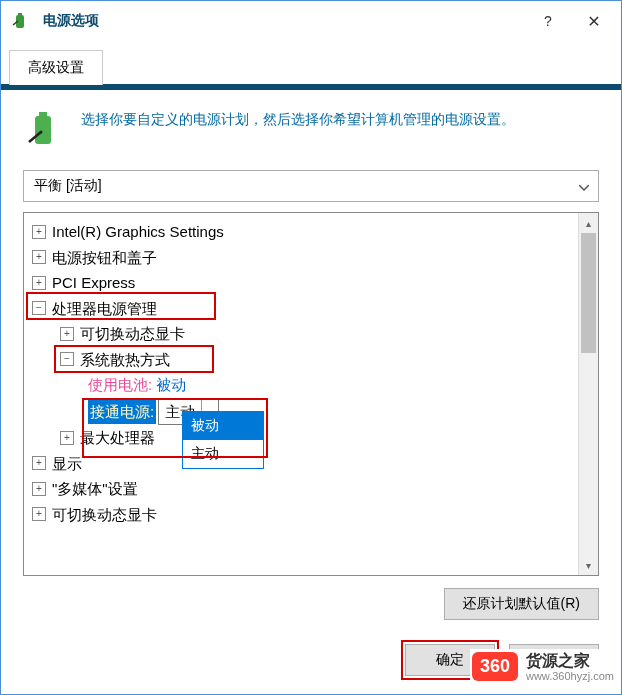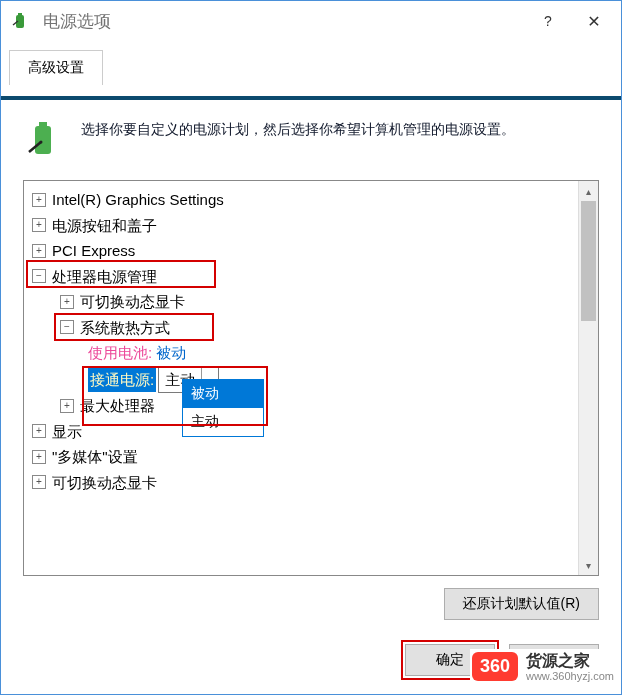--- a/index.html
+++ b/index.html
@@ -2,33 +2,33 @@
 <html><head>
 <meta charset="utf-8">
 <style>
 * { box-sizing: border-box; margin: 0; padding: 0; font-family: "Microsoft YaHei", "Segoe UI", Tahoma, sans-serif; }
 body { width: 622px; height: 695px; background: #fff; overflow: hidden; position: relative; }
 
 .window { width: 622px; height: 695px; background: #fff; border: 1px solid #4a90d9; display: flex; flex-direction: column; }
 
 .titlebar { height: 40px; display: flex; align-items: center; padding: 0 4px 0 10px; background: #fff; }
 .titlebar .app-icon { width: 20px; height: 20px; margin-right: 12px; }
-.titlebar .title { font-size: 17px; flex: 1; color: #737373; }
+.titlebar .title { font-size: 14px; flex: 1; color: #0c4a6e; font-weight: bold; }
 .titlebar .tbbtn { width: 46px; height: 32px; display: flex; align-items: center; justify-content: center; color: #333; font-size: 14px; }
 .titlebar .close-btn { font-size: 16px; }
 
-.tabstrip { display: flex; padding: 8px 8px 12px 8px; border-bottom: 4px solid #0c4a6e; position: relative; }
+.tabstrip { display: flex; padding: 8px 8px 0 8px; border-bottom: 6px solid #0c4a6e; position: relative; }
 .tab { border: 1px solid #ccc; border-bottom: none; padding: 8px 18px; font-size: 14px; background: #fff; position: relative; top: 1px; }
 .tab.active { background: #fff; }
 
 .tabcontent { flex: 1; padding: 18px 22px 12px 22px; display: flex; flex-direction: column; }
 
 .intro { display: flex; gap: 16px; margin-bottom: 20px; }
 .intro .battery-icon { width: 42px; height: 42px; }
-.intro .text { font-size: 14px; line-height: 1.6; color: #0f172a; }
+.intro .text { font-size: 14px; line-height: 1.6; color: #0369a1; }
 
 .combo { height: 32px; border: 1px solid #adadad; display: flex; align-items: center; justify-content: space-between; padding: 0 4px 0 10px; font-size: 14px; margin-bottom: 10px; }
 .combo .chev { width: 20px; text-align: center; color: #555; }
 
 .tree-wrap { border: 1px solid #888; flex: 1; position: relative; display: flex; }
 .tree { flex: 1; overflow: hidden; padding: 6px 4px; font-size: 15px; line-height: 1.7; color: #000; }
 .scrollbar { width: 20px; background: #f0f0f0; border-left: 1px solid #ddd; position: relative; }
 .scroll-arrow { height: 20px; display: flex; align-items: center; justify-content: center; color: #666; font-size: 10px; }
 .scroll-thumb { position: absolute; top: 20px; left: 2px; right: 2px; height: 120px; background: #c1c1c1; }
 
@@ -92,20 +92,28 @@
         <svg viewBox="0 0 42 42">
             <rect x="12" y="8" width="16" height="28" rx="3" fill="#4caf50"></rect>
             <rect x="16" y="4" width="8" height="5" fill="#4caf50"></rect>
             <path d="M6 34 L18 24" stroke="#222" stroke-width="2.5"></path>
             <circle cx="18" cy="24" r="1.5" fill="#222"></circle>
           </svg>
       </span>
       <div class="text">选择你要自定义的电源计划，然后选择你希望计算机管理的电源设置。</div>
     </div>
 
+    <div class="combo">
+      <span>平衡 [活动]</span>
+      <span class="chev">
+        <svg width="10" height="6" viewBox="0 0 10 6">
+            <path d="M0 0 L5 5 L10 0" stroke="#555" fill="none" stroke-width="1.5"></path>
+          </svg>
+      </span>
+    </div>
 
     <div class="tree-wrap" style="position:relative;">
       <div class="tree">
 
         <div class="node indent0">
           <span class="expander">+</span>
           <span class="label">Intel(R) Graphics Settings</span>
         </div>
         <div class="node indent0">
           <span class="expander">+</span>

